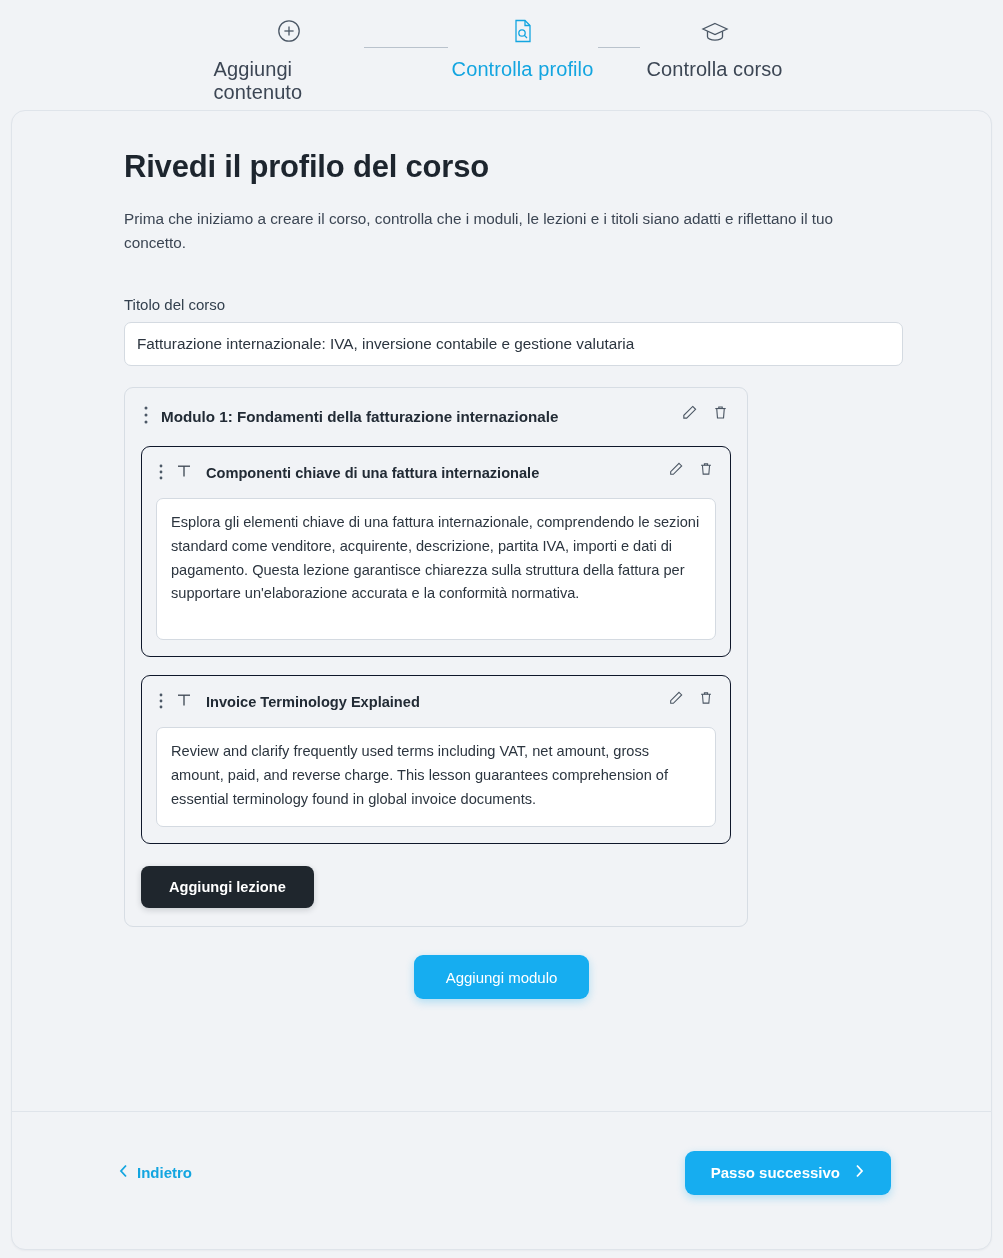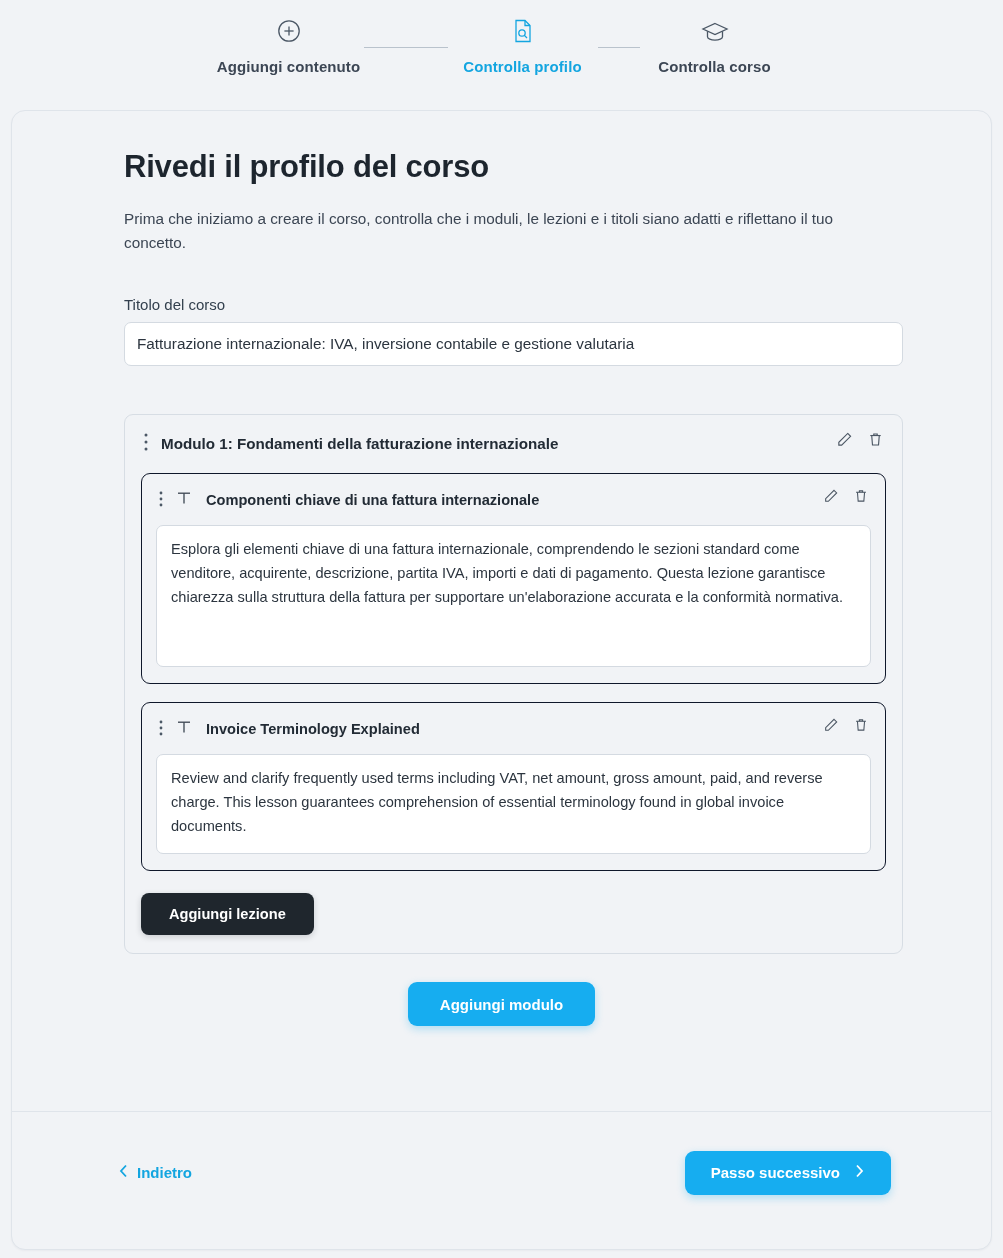--- a/index.html
+++ b/index.html
@@ -13,21 +13,21 @@
   .page { position: relative; width: 1003px; height: 1258px; overflow: hidden; }
 
   
   .stepper {
     display: flex; align-items: flex-start; justify-content: center;
     padding: 14px 0 0 0;
     gap: 0;
   }
   .step { display: flex; flex-direction: column; align-items: center; width: 150px; }
   .step-icon { height: 34px; display: flex; align-items: center; justify-content: center; color: #4b5765; }
-  .step-label { margin-top: 10px; font-size: 15px; color: #3c4654; font-weight: 700; letter-spacing: .1px; }
+  .step-label { margin-top: 10px; font-size: 20px; color: #3c4654; font-weight: 400; letter-spacing: .1px; }
   .step.active .step-label { color: #13a5e0; }
   .step.active .step-icon { color: #13a5e0; }
   .connector { width: 42px; height: 1px; background: #b9c2cc; margin-top: 33px; }
 
   
   .card {
     position: absolute;
     left: 11px; top: 110px;
     width: 981px; height: 1140px;
     background: #f1f3f6;
@@ -54,22 +54,22 @@
     border: 1px solid #d4dae1; border-radius: 7px;
     background: #fff;
     font-size: 15.3px; color: #2c3views; color: #2c353f;
     padding: 0 12px;
     font-family: "Liberation Sans", sans-serif;
     outline: none;
   }
 
   
   .module {
-    margin-top: 48px;
-    width: 779px;
+    margin-top: 21px;
+    width: 624px;
     border: 1px solid #d7dde4; border-radius: 9px;
     background: #f1f3f6;
     padding: 16px 16px 18px 16px;
     position: relative;
   }
   .module-head { display: flex; align-items: center; gap: 10px; position: relative; height: 24px; }
   .drag { color: #4c5866; font-size: 16px; letter-spacing: 1px; line-height: 1; width: 10px; text-align: center; }
   .module-title { font-size: 15.2px; font-weight: 700; color: #222b35; }
   .head-actions { position: absolute; right: 2px; top: 0; display: flex; gap: 14px; align-items: center; }
   .icon-btn { color: #4b5663; cursor: pointer; display: inline-flex; }
@@ -111,21 +111,21 @@
     font-family: "Liberation Sans", sans-serif;
     box-shadow: 0 2px 6px rgba(20,30,40,.18);
   }
 
   .add-module-wrap { display: flex; justify-content: center; margin-top: 28px; }
   .btn-blue {
     display: inline-flex; align-items: center; justify-content: center;
     height: 44px; padding: 0 32px;
     background: #16adf0; color: #fff;
     border: none; border-radius: 9px;
-    font-size: 15px; font-weight: 700;
+    font-size: 15px; font-weight: 400;
     cursor: pointer;
     font-family: "Liberation Sans", sans-serif;
     box-shadow: 0 3px 8px rgba(22,173,240,.30);
   }
 
   
   .footer {
     position: absolute; left: 0; right: 0; bottom: 16px;
     height: 122px;
     border-top: 1px solid #dfe4ea;

